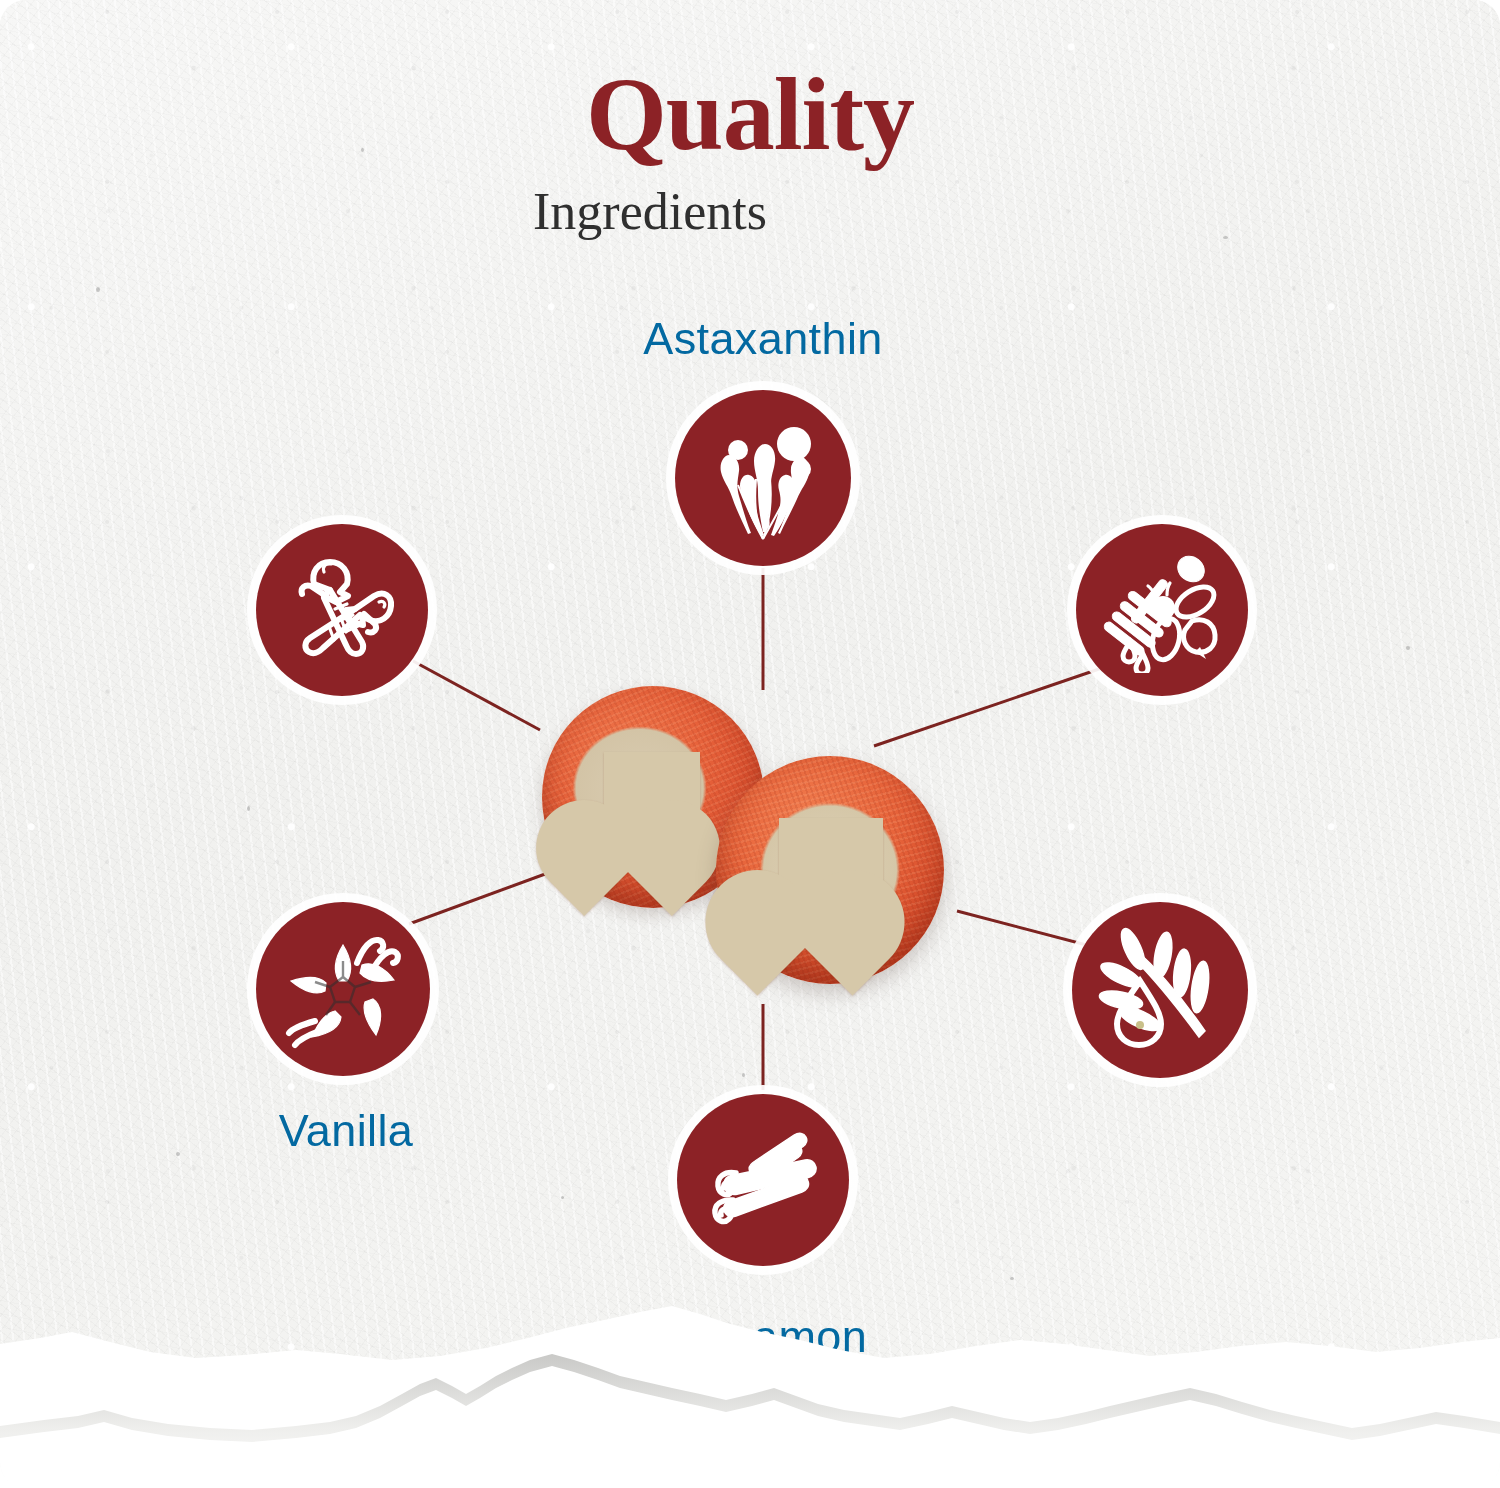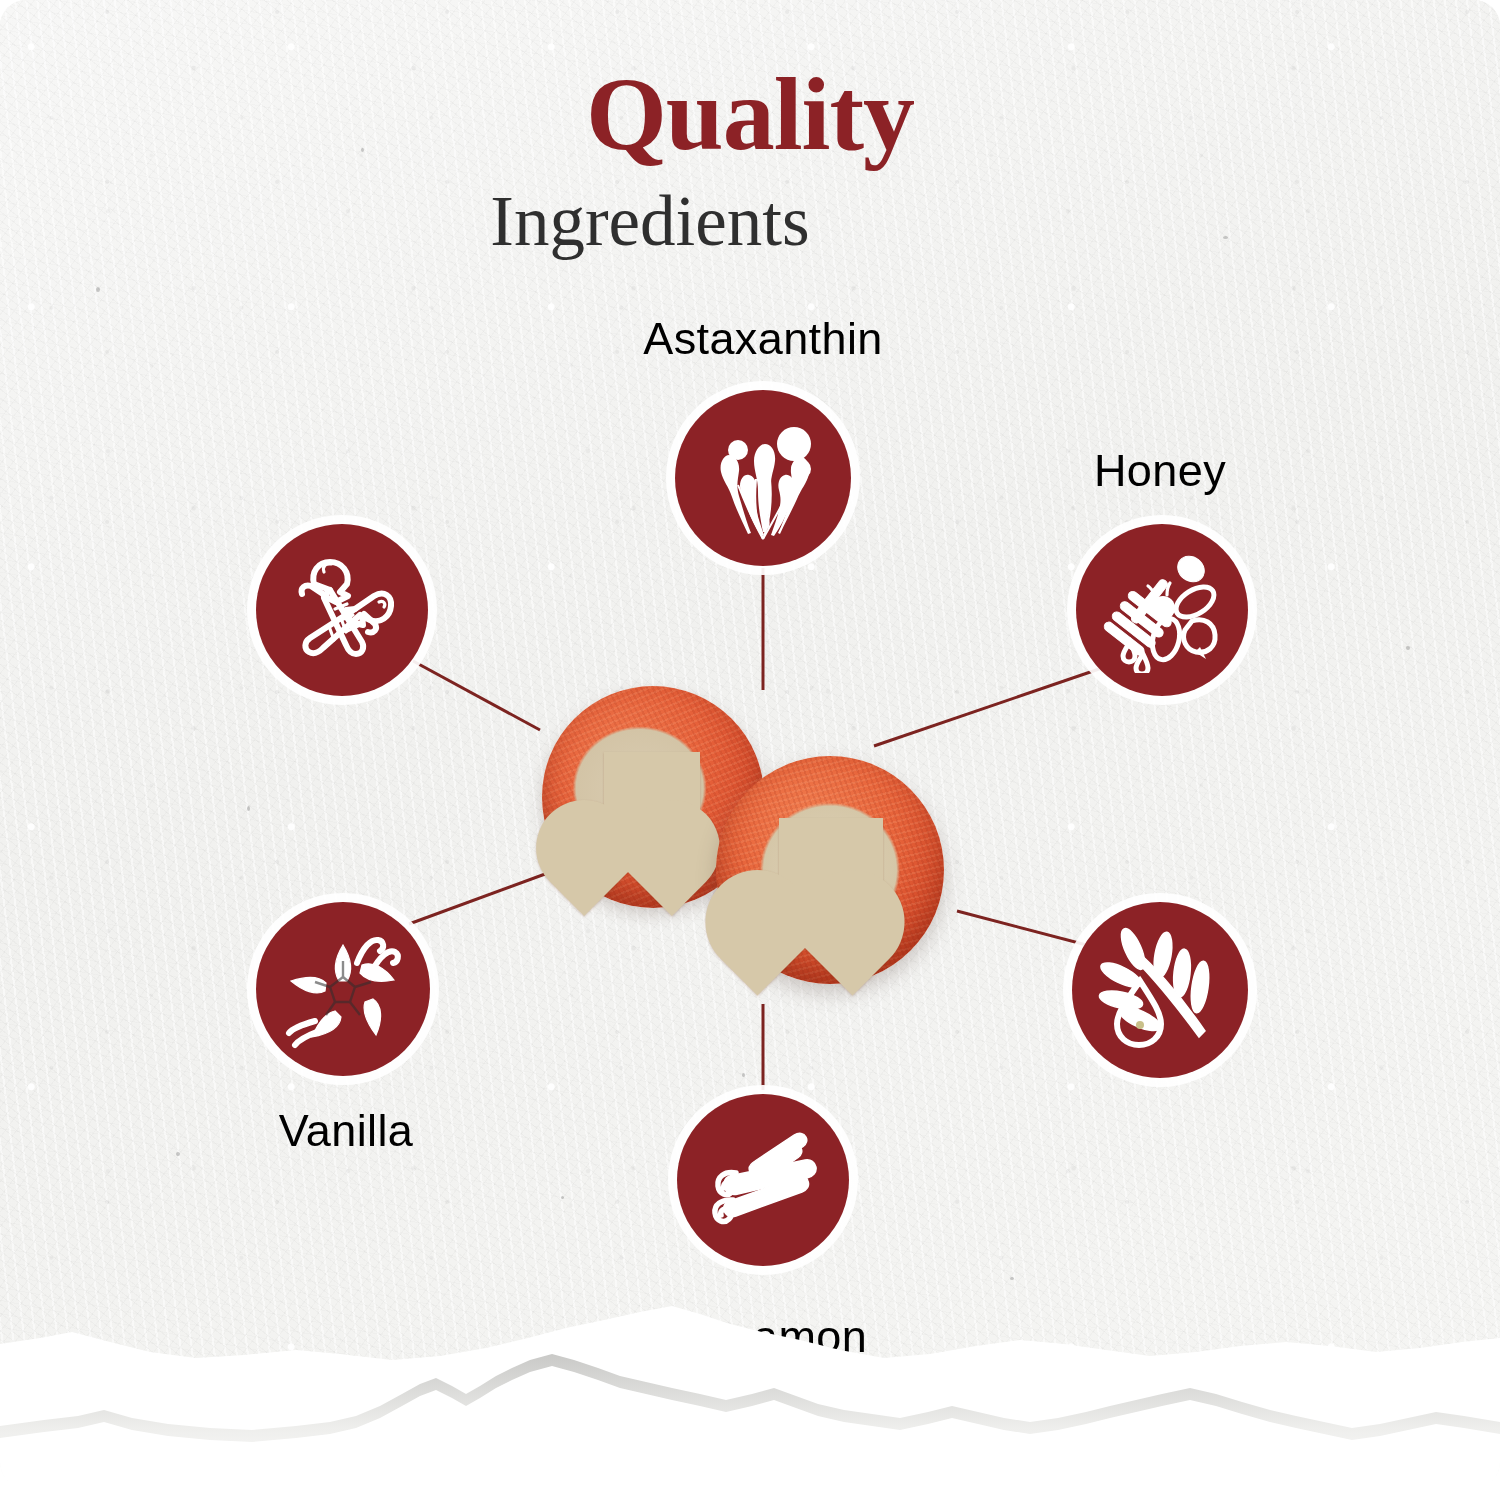--- a/index.html
+++ b/index.html
@@ -78,33 +78,33 @@
     color: #8c2226;
   }
   .title-sub {
     position: absolute;
     left: 0;
     top: 186px;
     width: 1300px;
     text-align: center;
     font-family: "Liberation Serif", "DejaVu Serif", serif;
     font-weight: normal;
-    font-size: 71px;
+    font-size: 52px;
     line-height: 1.0;
     color: #2f2f2f;
   }
 
   
   .node-label {
     position: absolute;
     font-family: "Liberation Sans", sans-serif;
     font-size: 45px;
     font-weight: 400;
     letter-spacing: 0.4px;
-    color: #000000;
+    color: #0369a1;
     text-align: center;
     line-height: 1.18;
     white-space: pre-line;
   }
 
   
   .badge {
     position: absolute;
     border-radius: 50%;
     background: #8c2226;
@@ -228,21 +228,20 @@
           <path d="M65 126 C56 110 48 92 40 72"></path>
           <path d="M65 126 C57 108 56 88 58 66"></path>
           <path d="M65 126 C72 108 74 88 72 66"></path>
           <path d="M65 126 C74 110 84 92 94 72"></path>
         </g>
         <ellipse cx="69" cy="110" rx="2.6" ry="6" fill="#ffffff"></ellipse>
       </svg>
     </span>
   </div>
 
-  <div class="node-label" style="left:1000px;top:444px;width:320px;">Honey</div>
   <div class="badge" style="left:1076px;top:524px;width:172px;height:172px;">
     <span>
       <svg width="126" height="126" viewBox="0 0 126 126">
         <g fill="#ffffff" stroke="#ffffff" stroke-width="1">
 
           <rect x="46" y="28" width="9" height="52" rx="4" transform="rotate(38 50 54)"></rect>
 
           <ellipse cx="92" cy="22" rx="14" ry="12" transform="rotate(38 92 22)"></ellipse>
 
           <g transform="rotate(38 44 74)">

